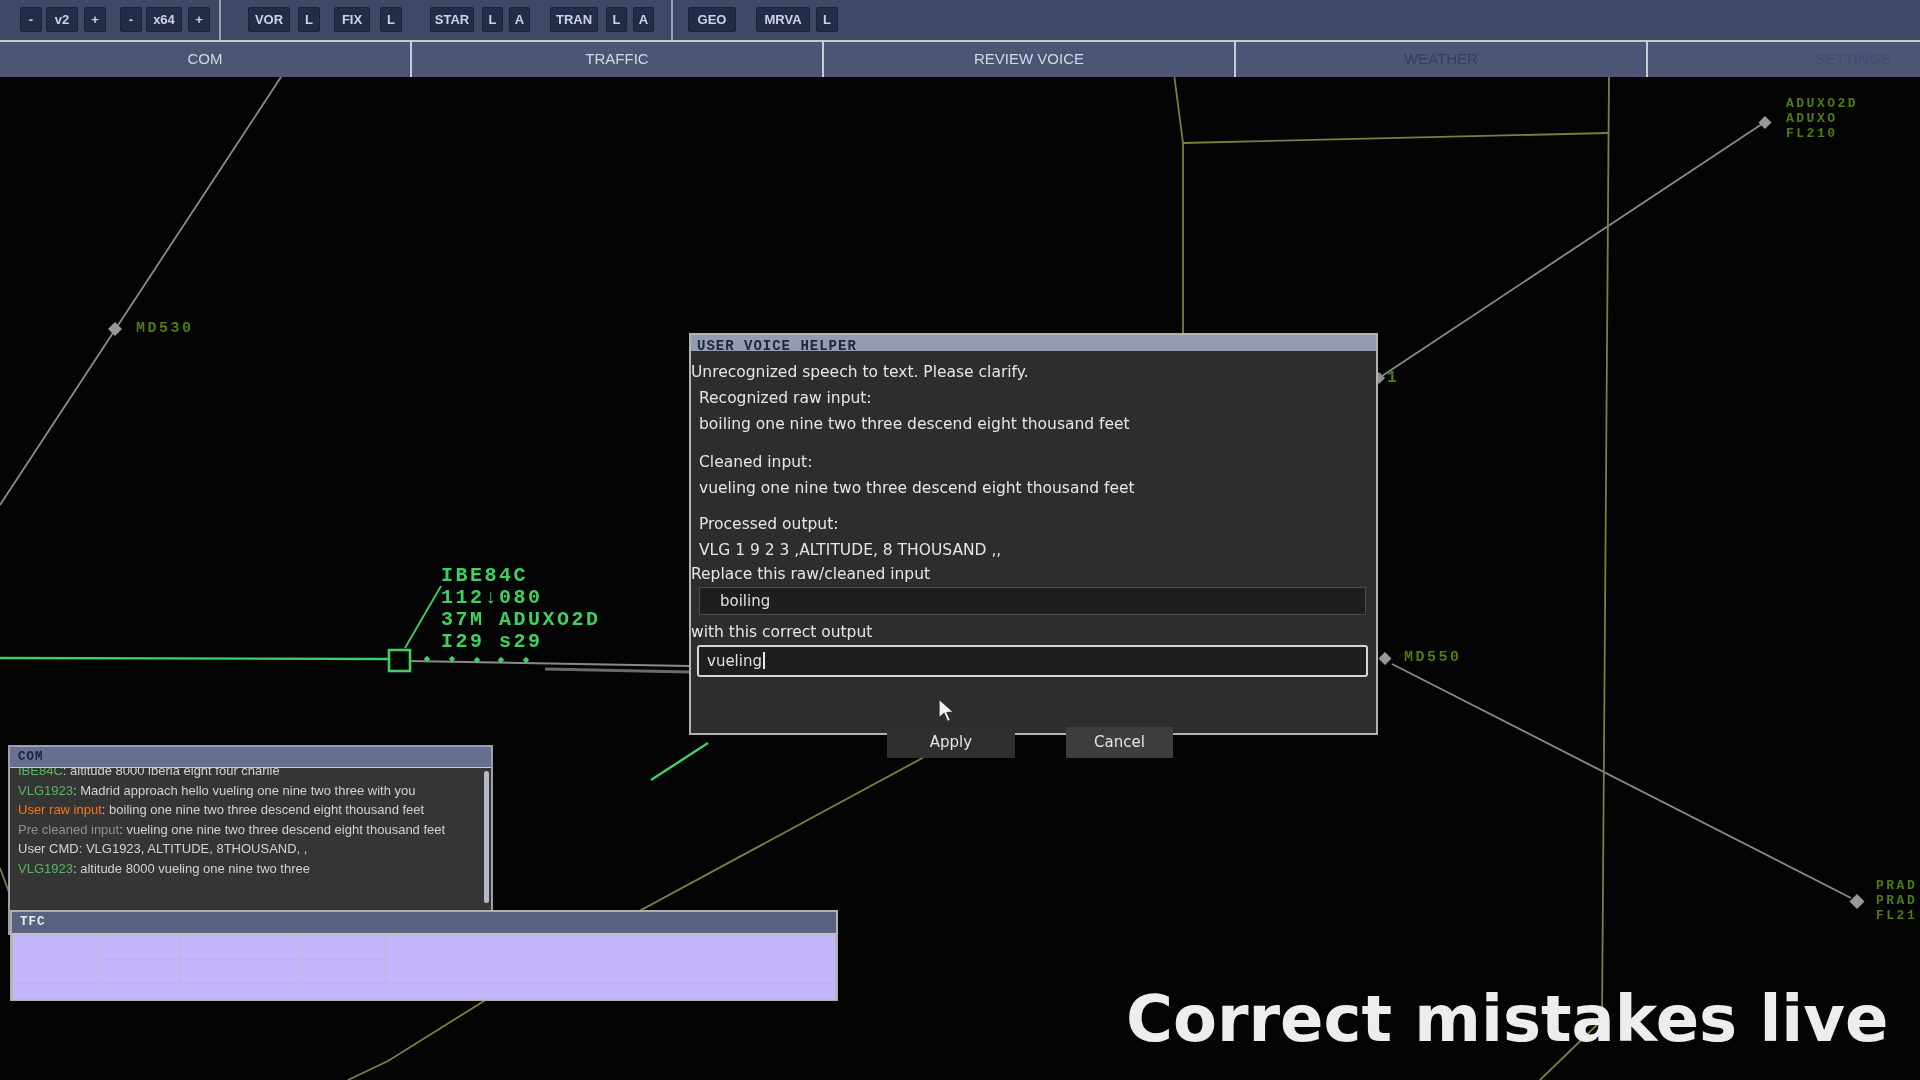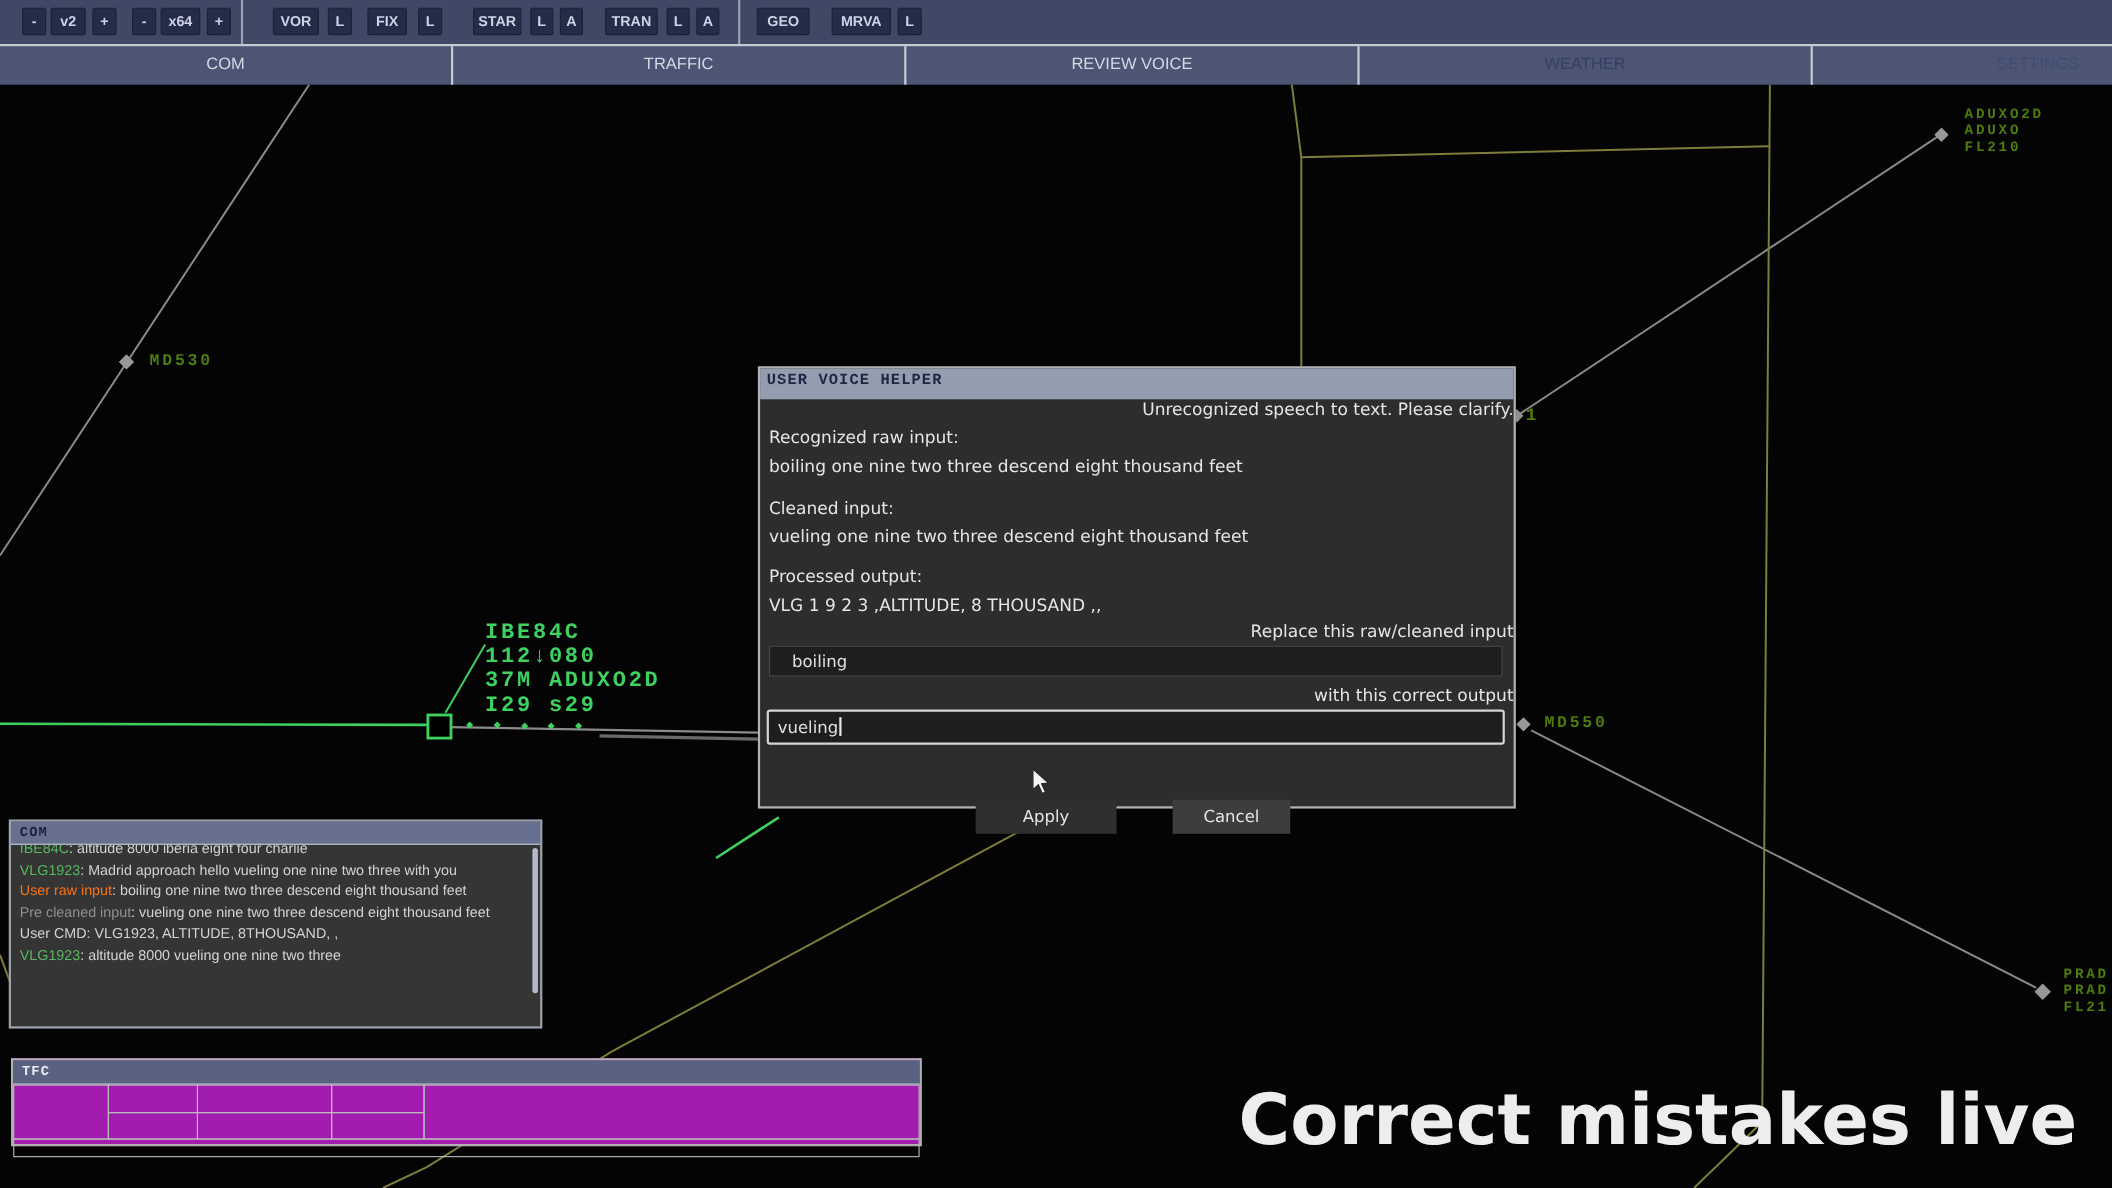--- a/index.html
+++ b/index.html
@@ -57,33 +57,33 @@
   
   .com{left:8px;top:745px;width:485px;height:190px;}
   .com .ptitle{background:#67708e;color:#18223e;border-bottom:1px solid #c6cad4;}
   .com-body{position:relative;height:166px;overflow:hidden;padding:2px 8px 0 8px;
             font-size:13px;line-height:19.5px;color:#d2d2d2;width:450px;}
   .com-body .row:first-child{margin-top:-9px;}
   .snd-green{color:#58b561}.snd-slate{color:#f97316}.snd-dim{color:#909090}.snd-light{color:#d2d2d2}
   .com-scroll{position:absolute;right:2px;top:24px;width:5px;height:132px;background:#b5bac6;border-radius:3px;z-index:6;}
 
   
-  .tfc{left:10px;top:962px;width:828px;height:80px;border-color:#b0b0b0;background:#a21caf;}
+  .tfc{left:10px;top:910px;width:828px;height:91px;border-color:#b0b0b0;background:#c4b5fd;}
   .tfc .ptitle{background:#596280;color:#e9ebf2;border-bottom:1px solid #c6cad4;height:21px;line-height:21px;}
   .tfc-body{position:relative;height:66px;}
   .cell{position:absolute;border:1px solid #bcbcbc;box-sizing:border-box;}
 
   
   .dialog{position:absolute;left:689px;top:333px;width:689px;height:402px;z-index:8;
           background:#2d2d2d;border:2px solid #b2b2b2;box-sizing:border-box;
           color:#e6e6e6;font-size:15.5px;font-family:"DejaVu Sans",sans-serif;}
-  .dialog .dtitle{height:28px;line-height:22px;background:#949cb0;color:#1d2742;padding-left:6px;
+  .dialog .dtitle{height:16px;line-height:22px;background:#949cb0;color:#1d2742;padding-left:6px;
           font-family:"Liberation Mono","DejaVu Sans Mono",monospace;font-weight:bold;font-size:14px;letter-spacing:1px;}
   .dl{position:absolute;left:8px;white-space:nowrap;}
-  .dc{position:absolute;left:0;width:100%;text-align:right;white-space:nowrap;}
+  .dc{position:absolute;left:0;width:100%;text-align:left;white-space:nowrap;}
   .dfield{position:absolute;background:#1e1e1e;color:#e0e0e0;font-size:15px;
           font-family:"DejaVu Sans",sans-serif;box-sizing:border-box;}
   .dfield.plain{left:8px;right:10px;top:252px;height:28px;border:1px solid #4a4a4a;padding:4px 0 0 20px;}
   .dfield.focus{left:6px;right:8px;top:310px;height:32px;border:2px solid #d5d5d5;border-radius:3px;padding:5px 0 0 8px;}
   .caret{display:inline-block;width:2px;height:17px;background:#e8e8e8;vertical-align:-3px;margin-left:1px;}
   .dbtn{position:absolute;top:352px;height:31px;line-height:31px;text-align:center;
         color:#e5e5e5;font-size:15px;box-sizing:border-box;margin-top:40px;}
   .dbtn.apply{left:196px;width:128px;background:#2f2f2f;}
   .dbtn.cancel{left:375px;width:107px;background:#3d3d3d;}
 

